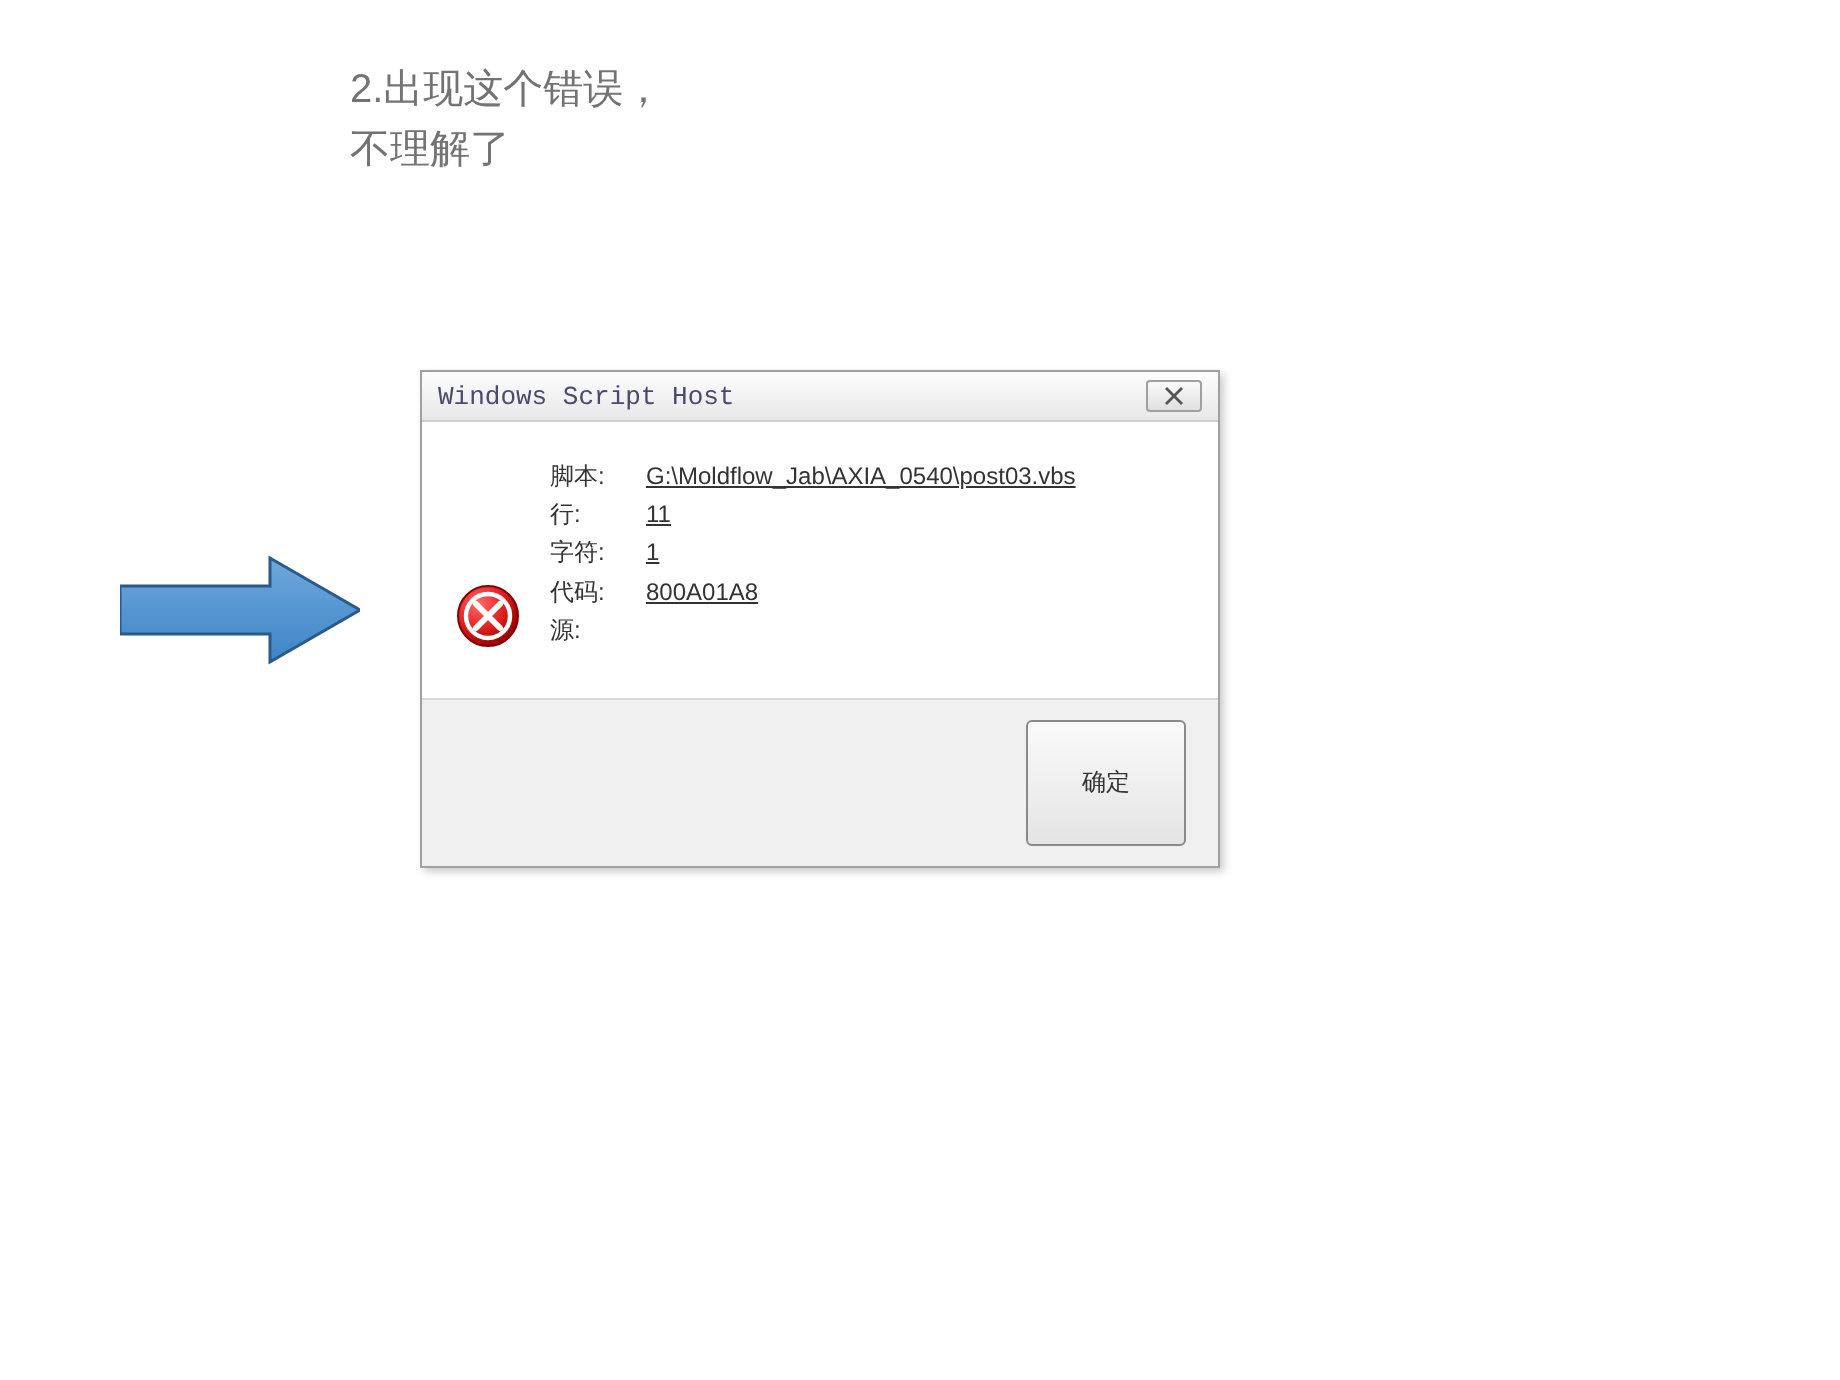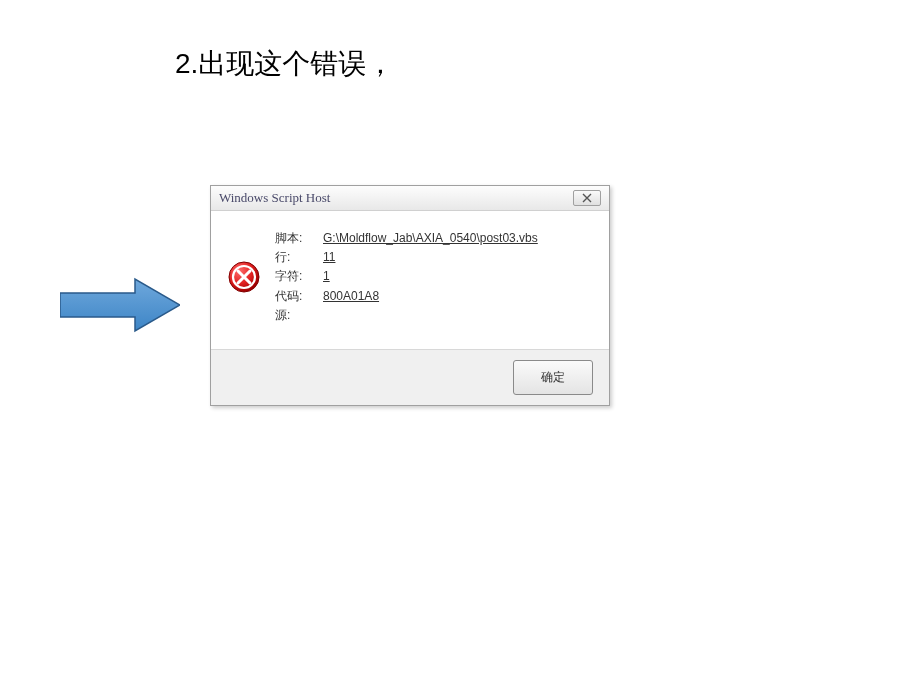--- a/index.html
+++ b/index.html
@@ -11,24 +11,23 @@
       width: 920px;
       height: 690px;
       background: #ffffff;
       font-family: "Microsoft YaHei", "SimSun", sans-serif;
       position: relative;
     }
     .description {
       position: absolute;
       left: 175px;
       top: 30px;
-      font-size: 28px;
-      color: #000000;
+      font-size: 20px;
+      color: #737373;
       line-height: 1.5;
-      margin-top: 13px;
     }
     .arrow {
       position: absolute;
       left: 60px;
       top: 275px;
       width: 120px;
       height: 60px;
     }
     .dialog {
       position: absolute;
@@ -43,40 +42,40 @@
       display: flex;
       justify-content: space-between;
       align-items: center;
       padding: 4px 8px;
       background: linear-gradient(to bottom, #fdfdfd, #e8e8e8);
       border-bottom: 1px solid #d0d0d0;
       font-size: 13px;
       color: #4a4a6a;
     }
     .title-text {
-      font-family: Liberation Serif, serif;
+      font-family: Liberation Mono, monospace;
     }
     .close-btn {
       width: 28px;
       height: 16px;
       border: 1px solid #a0a0a0;
       border-radius: 2px;
       background: linear-gradient(to bottom, #fafafa, #e0e0e0);
       display: flex;
       align-items: center;
       justify-content: center;
       cursor: pointer;
     }
     .close-btn svg {
       width: 10px;
       height: 10px;
     }
     .dialog-body {
       display: flex;
-      align-items: center;
+      align-items: flex-end;
       padding: 18px 16px 24px 16px;
       background: #ffffff;
     }
     .error-icon {
       width: 34px;
       height: 34px;
       margin-right: 14px;
       flex-shrink: 0;
     }
     .info-table {
@@ -97,35 +96,36 @@
     }
     .dialog-footer {
       display: flex;
       justify-content: flex-end;
       padding: 10px 16px;
       background: #f0f0f0;
       border-top: 1px solid #d8d8d8;
     }
     .ok-btn {
       min-width: 80px;
-      padding: 8px 18px;
+      padding: 22px 18px;
       font-size: 12px;
       background: linear-gradient(to bottom, #fafafa, #e4e4e4);
       border: 1px solid #8a8a8a;
       border-radius: 3px;
       cursor: pointer;
       font-family: "Microsoft YaHei", sans-serif;
       color: #333;
     }
   </style>
 </head>
 <body>
 
 <div class="description">
   <div>2.出现这个错误，</div>
+  <div>不理解了</div>
 </div>
 
 <div class="arrow">
   <svg viewBox="0 0 120 60" width="120" height="60">
     <defs>
       <linearGradient id="arrowGrad" x1="0%" y1="0%" x2="0%" y2="100%">
         <stop offset="0%" stop-color="#6fa8dc"></stop>
         <stop offset="100%" stop-color="#3d85c6"></stop>
       </linearGradient>
     </defs>

